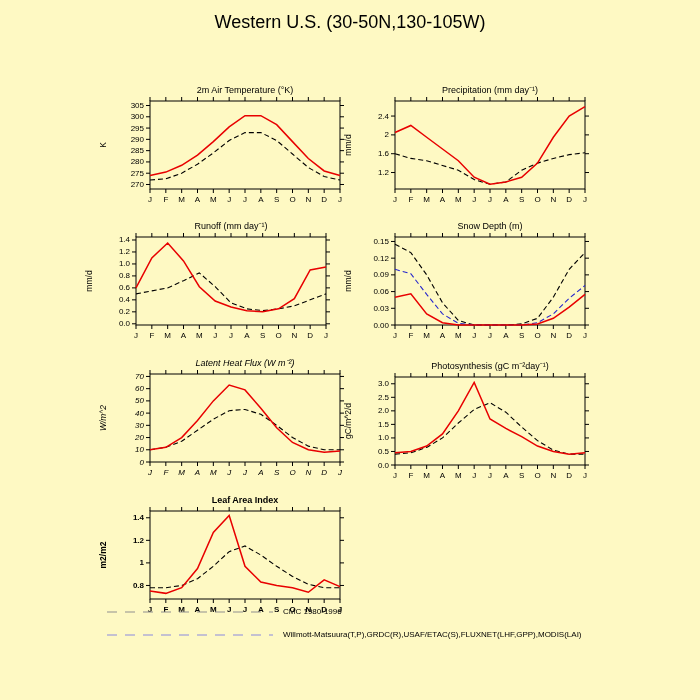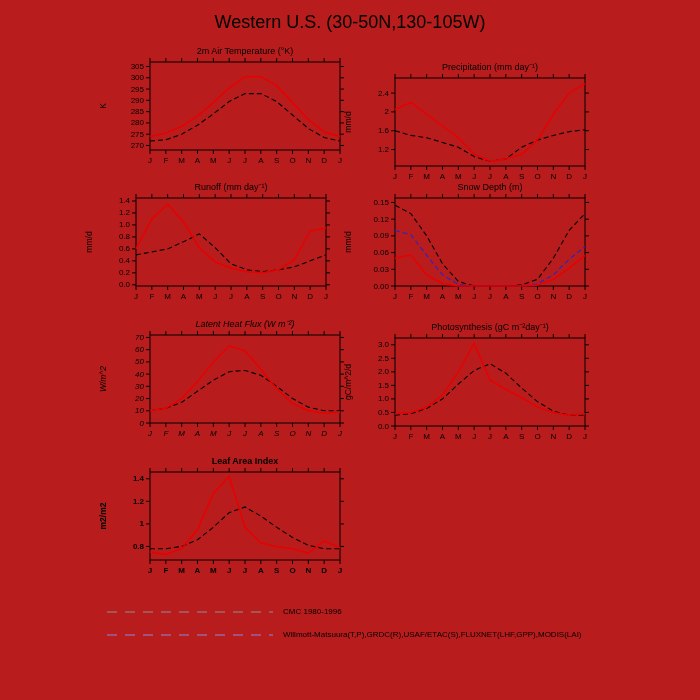--- a/index.html
+++ b/index.html
@@ -1,20 +1,20 @@
 <!DOCTYPE html>
 <html><head>
 <meta charset="utf-8">
 <style>
   html,body{margin:0;padding:0;background:#ffffff;}
-  .figure{position:relative;width:700px;height:700px;background:#b91c1c;
+  .figure{position:relative;width:700px;height:700px;background:#fef9c3;
           font-family:"Liberation Sans", sans-serif;overflow:hidden;}
   .main-title{position:absolute;top:12px;left:0;width:700px;text-align:center;
               font-size:18px;font-weight:500;color:#000;}
-  .panel{position:absolute;width:270px;height:140px;}
+  .panel{position:absolute;width:270px;height:140px;margin-top:39px;}
   .panel svg{display:block;}
   .ptitle{font-size:9px;fill:#000;font-family:"Liberation Sans",sans-serif;}
   .ylab{font-size:8.5px;fill:#000;font-family:"Liberation Sans",sans-serif;}
   .tick{font-size:8px;fill:#000;font-family:"Liberation Sans",sans-serif;}
   .legend{position:absolute;left:105px;top:600px;}
   .legend-row{display:flex;align-items:center;height:23px;}
   .legend-label{font-size:8px;color:#000;margin-left:8px;white-space:nowrap;}
 </style>
 </head>
 <body>
@@ -88,21 +88,21 @@
         <line x1="234.16666666666666" y1="110" x2="234.16666666666666" y2="114" stroke="#000" stroke-width="1"></line>
         <line x1="234.16666666666666" y1="18" x2="234.16666666666666" y2="22" stroke="#000" stroke-width="1"></line>
         <text x="234.16666666666666" y="123" text-anchor="middle" class="tick">D</text>
         <line x1="250" y1="110" x2="250" y2="114" stroke="#000" stroke-width="1"></line>
         <line x1="250" y1="18" x2="250" y2="22" stroke="#000" stroke-width="1"></line>
         <text x="250" y="123" text-anchor="middle" class="tick">J</text>
         <polyline points="60,100.97435897435898 75.83333333333333,99.84615384615384 91.66666666666667,94.2051282051282 107.5,85.17948717948718 123.33333333333334,73.8974358974359 139.16666666666669,61.48717948717949 155,53.58974358974359 170.83333333333331,53.58974358974359 186.66666666666669,61.48717948717949 202.5,75.02564102564102 218.33333333333334,88.56410256410257 234.16666666666666,97.58974358974359 250,100.97435897435898" fill="none" stroke="#000000" stroke-width="1.1" stroke-dasharray="5,3"></polyline>
         <polyline points="60,96.46153846153847 75.83333333333333,93.07692307692308 91.66666666666667,86.3076923076923 107.5,76.15384615384616 123.33333333333334,62.61538461538461 139.16666666666669,47.94871794871795 155,36.66666666666667 170.83333333333331,36.66666666666667 186.66666666666669,45.69230769230769 202.5,62.61538461538461 218.33333333333334,79.53846153846155 234.16666666666666,91.94871794871796 250,96.46153846153847" fill="none" stroke="#e80000" stroke-width="1.5"></polyline>
       </svg>
   </div>
-  <div class="panel" style="left:335px;top:56px;">
+  <div class="panel" style="left:335px;top:40px;">
     <svg width="270" height="140">
         <rect x="60" y="22" width="190" height="88" fill="none" stroke="#000" stroke-width="1"></rect>
         <text x="155" y="14" text-anchor="middle" class="ptitle">Precipitation (mm day⁻¹)</text>
         <text x="16" y="66" text-anchor="middle" class="ylab" transform="rotate(-90 16 66)">mm/d</text>
         <line x1="56" y1="93.52941176470588" x2="60" y2="93.52941176470588" stroke="#000" stroke-width="1"></line>
         <line x1="250" y1="93.52941176470588" x2="254" y2="93.52941176470588" stroke="#000" stroke-width="1"></line>
         <text x="54" y="96.02941176470588" text-anchor="end" class="tick">1.2</text>
         <line x1="56" y1="74.70588235294117" x2="60" y2="74.70588235294117" stroke="#000" stroke-width="1"></line>
         <line x1="250" y1="74.70588235294117" x2="254" y2="74.70588235294117" stroke="#000" stroke-width="1"></line>
         <text x="54" y="77.20588235294117" text-anchor="end" class="tick">1.6</text>

